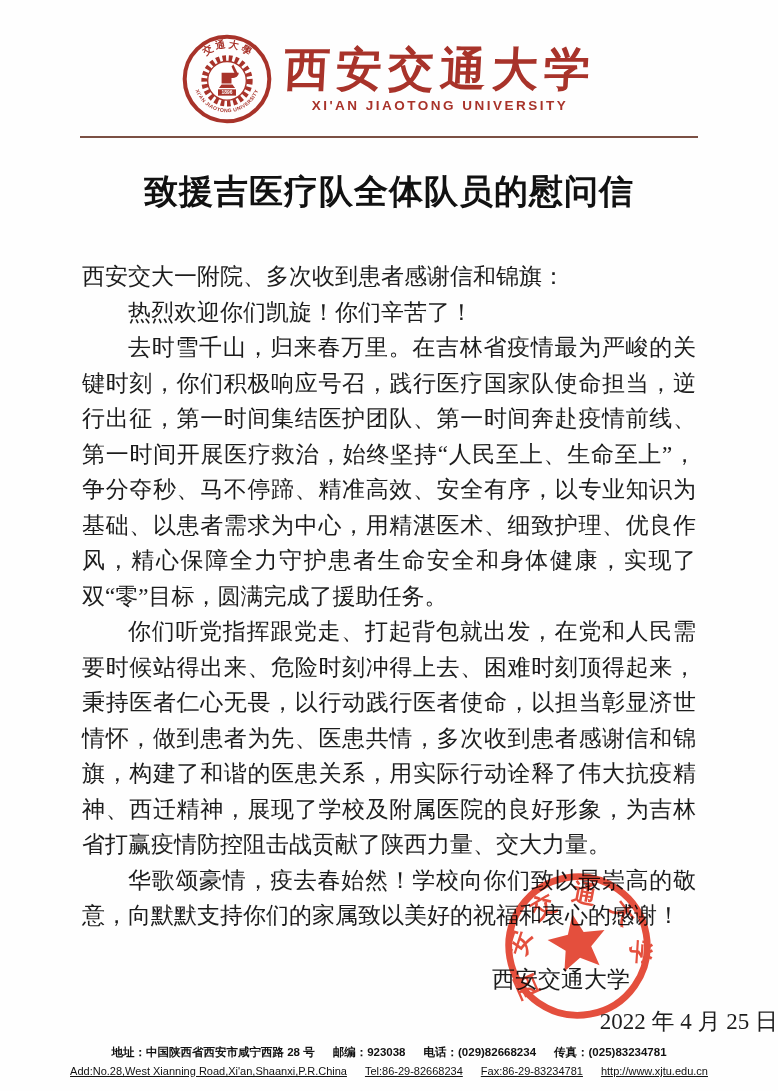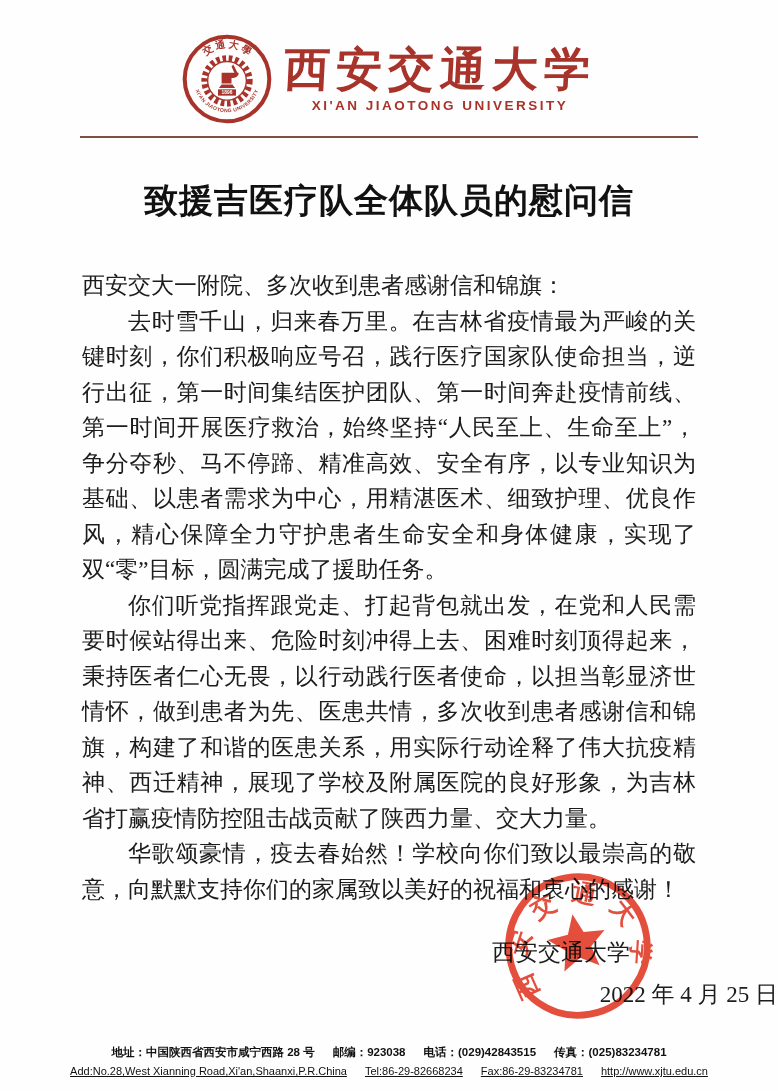--- a/index.html
+++ b/index.html
@@ -43,21 +43,21 @@
     font-family:"Liberation Sans", sans-serif;
   }
   .rule {
     width:618px;
     margin:12px auto 0 auto;
     border-top:2px solid #7b5044;
   }
 
   
   .title {
-    margin-top:40px;
+    margin-top:31px;
     text-align:center;
     font-size:34px;
     font-weight:bold;
     letter-spacing:1px;
     color:#111;
   }
 
   
   .body {
     width:614px;
@@ -145,20 +145,21 @@
       <div class="wordmark-cn">西安交通大学</div>
       <div class="wordmark-en">XI'AN JIAOTONG UNIVERSITY</div>
     </div>
   </div>
   <div class="rule"></div>
 
   <div class="title">致援吉医疗队全体队员的慰问信</div>
 
   <div class="body">
     <p>西安交大一附院、多次收到患者感谢信和锦旗：</p>
+    <p class="indent">热烈欢迎你们凯旋！你们辛苦了！</p>
     <p class="indent">去时雪千山，归来春万里。在吉林省疫情最为严峻的关键时刻，你们积极响应号召，践行医疗国家队使命担当，逆行出征，第一时间集结医护团队、第一时间奔赴疫情前线、第一时间开展医疗救治，始终坚持“人民至上、生命至上”，争分夺秒、马不停蹄、精准高效、安全有序，以专业知识为基础、以患者需求为中心，用精湛医术、细致护理、优良作风，精心保障全力守护患者生命安全和身体健康，实现了双“零”目标，圆满完成了援助任务。</p>
     <p class="indent">你们听党指挥跟党走、打起背包就出发，在党和人民需要时候站得出来、危险时刻冲得上去、困难时刻顶得起来，秉持医者仁心无畏，以行动践行医者使命，以担当彰显济世情怀，做到患者为先、医患共情，多次收到患者感谢信和锦旗，构建了和谐的医患关系，用实际行动诠释了伟大抗疫精神、西迁精神，展现了学校及附属医院的良好形象，为吉林省打赢疫情防控阻击战贡献了陕西力量、交大力量。</p>
     <p class="indent">华歌颂豪情，疫去春始然！学校向你们致以最崇高的敬意，向默默支持你们的家属致以美好的祝福和衷心的感谢！</p>
   </div>
 
   <div class="signature">西安交通大学</div>
   <div class="date">2022 年 4 月 25 日</div>
 
   <svg class="seal" viewBox="0 0 160 160" xmlns="http://www.w3.org/2000/svg">
     <defs>
@@ -168,20 +169,20 @@
       <circle cx="80" cy="80" r="71" fill="none" stroke="#e23b28" stroke-width="7"></circle>
       <text fill="#e23b28" font-size="25" font-weight="bold" text-anchor="middle" letter-spacing="14">
         <textPath href="#sealArc" startOffset="50%">西安交通大学</textPath>
       </text>
       <path fill="#e23b28" d="M80 47 l8.2 19.8 21.4 1.7 -16.3 14 5 20.9 -18.3 -11.2 -18.3 11.2 5 -20.9 -16.3 -14 21.4 -1.7 z"></path>
     </g>
   </svg>
 
   <div class="footer">
     <div class="footer-cn">
-      <span>地址：中国陕西省西安市咸宁西路 28 号</span><span>邮编：923038</span><span>电话：(029)42843515</span><span>传真：(025)83234781</span>
+      <span>地址：中国陕西省西安市咸宁西路 28 号</span><span>邮编：923038</span><span>电话：(029)82668234</span><span>传真：(025)83234781</span>
     </div>
     <div class="footer-en">
       <span>Add:No.28,West Xianning Road,Xi'an,Shaanxi,P.R.China</span><span>Tel:86-29-82668234</span><span>Fax:86-29-83234781</span><span>http://www.xjtu.edu.cn</span>
     </div>
   </div>
 
 </div>
 
 </body></html>

